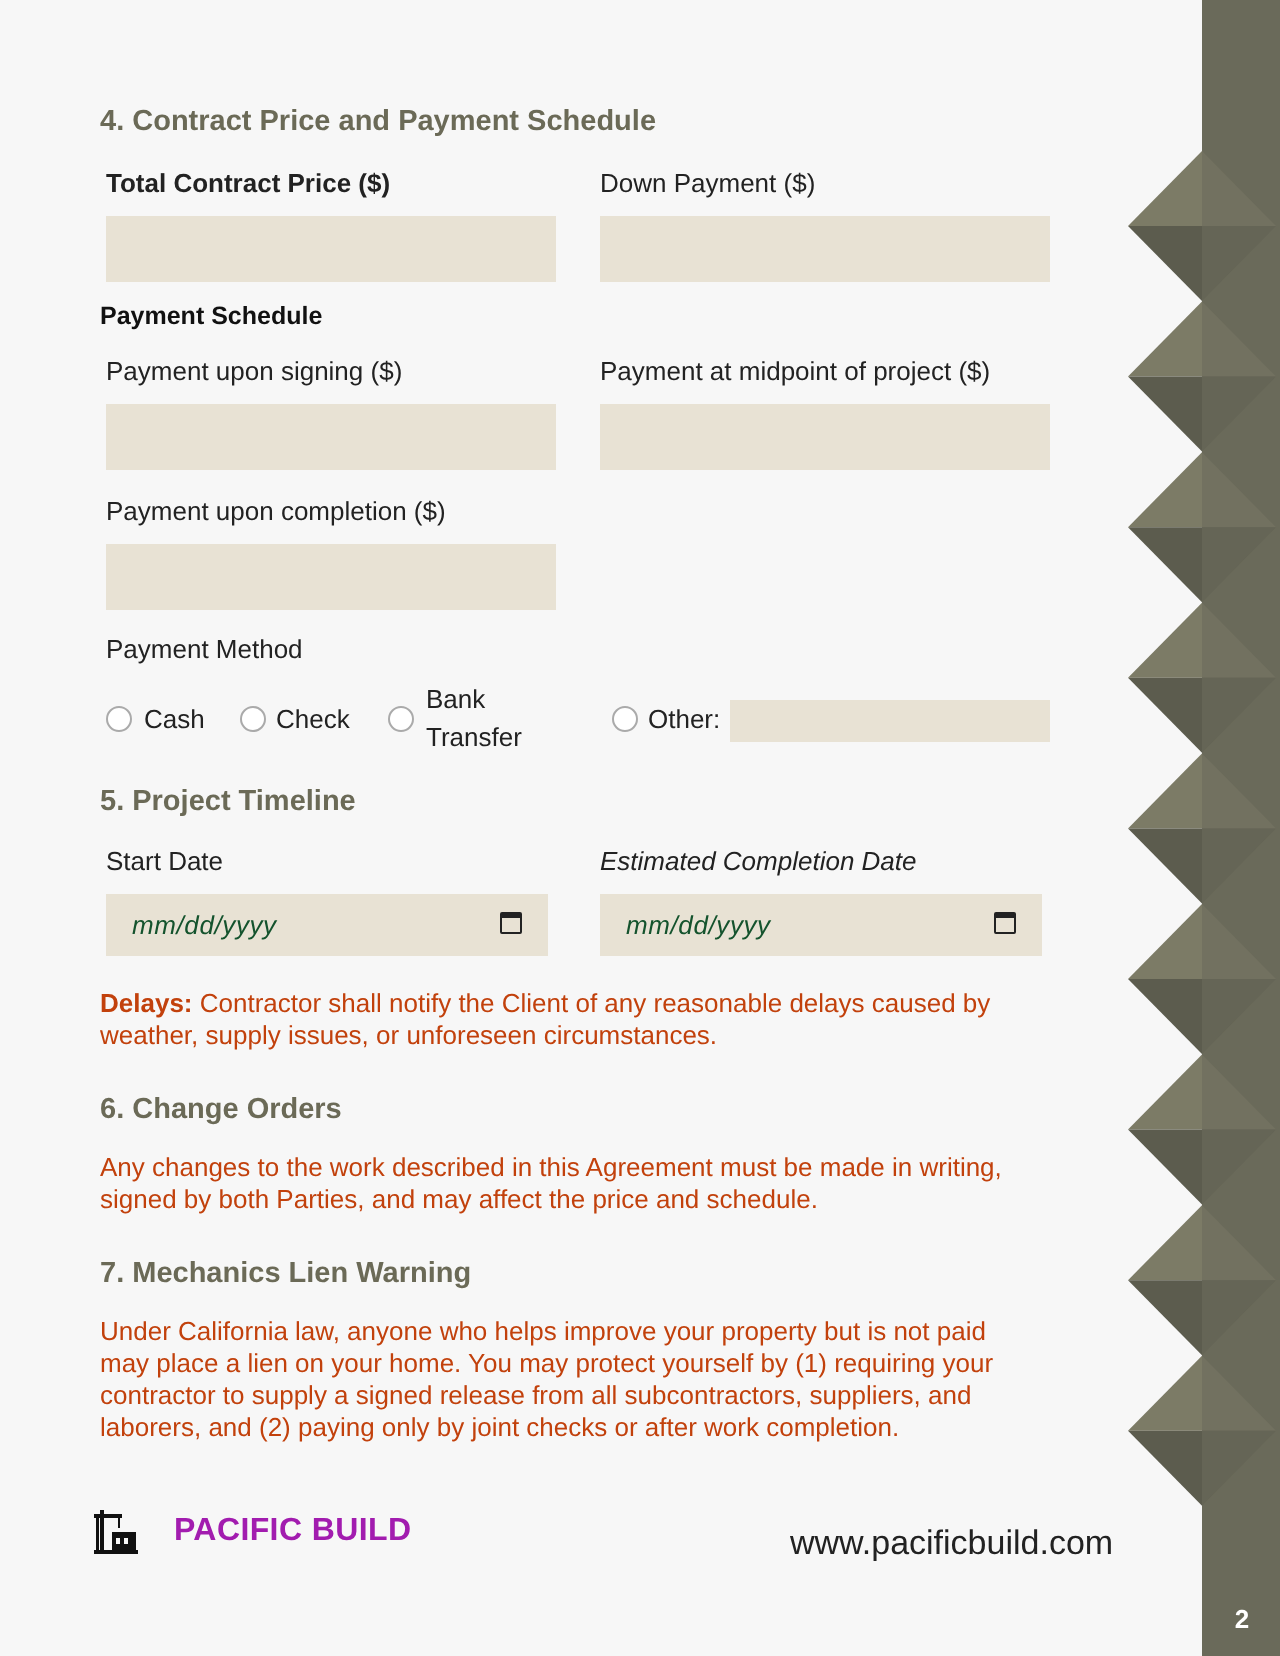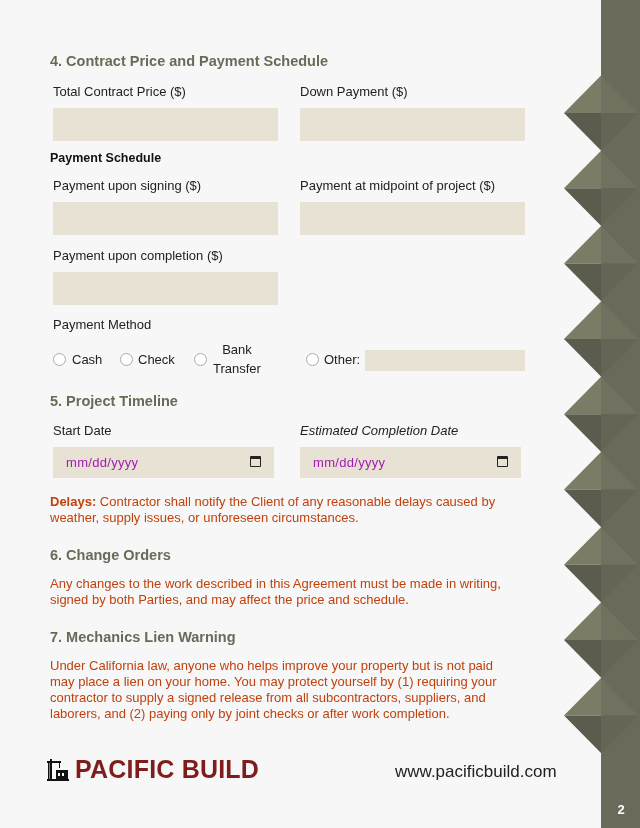--- a/index.html
+++ b/index.html
@@ -9,25 +9,25 @@
   .deco { position:absolute; left:0; top:0; }
   .page-num { position:absolute; left:611px; top:802px; width:20px; text-align:center; color:#fff; font-weight:bold; font-size:13px; }
   .content { position:absolute; left:50px; top:0; width:475px; }
   .h2 { position:absolute; color:#6b6a57; font-weight:bold; font-size:14.5px; left:0; }
   .label { position:absolute; font-size:13px; color:#222; }
   .field { position:absolute; background:#e8e2d4; border:none; height:31px; width:221px; }
   .sub { position:absolute; left:0; font-weight:bold; font-size:12.5px; color:#111; }
   .radio { position:absolute; width:11px; height:11px; border:1px solid #aaa; border-radius:50%; background:#fff; }
   .rlabel { position:absolute; font-size:13px; color:#222; line-height:19px; }
   .date { position:absolute; background:#e8e2d4; height:31px; width:221px; }
-  .date .ph { position:absolute; left:13px; top:8px; font-size:13px; color:#a21caf; letter-spacing:0.3px; }
+  .date .ph { position:absolute; left:13px; top:8px; font-size:13px; color:#14532d; letter-spacing:0.3px;font-style:italic; }
   .date .cal { position:absolute; right:13px; top:9px; width:11px; height:11px; border:1.5px solid #222; border-top-width:3px; border-radius:1px; box-sizing:border-box; }
   .para { position:absolute; left:0; font-size:13px; line-height:16px; color:#c2410c; width:470px; }
   .logo { position:absolute; left:47px; top:755px; display:flex; align-items:center; }
-  .logo-text { font-weight:bold; font-size:25px; color:#7f1d1d; margin-left:4px; letter-spacing:0.2px; }
+  .logo-text { font-weight:bold; font-size:16px; color:#a21caf; margin-left:16px; letter-spacing:0.2px; }
   .url { position:absolute; left:395px; top:762px; font-size:17px; color:#222; }
 </style>
 </head>
 <body>
 
 <div class="strip"></div>
 <svg class="deco" width="640" height="828">
   <g id="diamonds">
       <polygon points="601,75.5 564,113 601,113" fill="#7c7b66"></polygon>
       <polygon points="601,75.5 638,113 601,113" fill="#727160"></polygon>
@@ -65,21 +65,21 @@
       <polygon points="601,677.9 638,715.4 601,715.4" fill="#727160"></polygon>
       <polygon points="564,715.4 601,752.9 601,715.4" fill="#5c5c4e"></polygon>
       <polygon points="638,715.4 601,752.9 601,715.4" fill="#656556"></polygon>
     </g>
 </svg>
 <div class="page-num">2</div>
 
 <div class="content">
   <div class="h2" style="top:53px;">4. Contract Price and Payment Schedule</div>
 
-  <div class="label" style="left:3px; top:84px;">Total Contract Price ($)</div>
+  <div class="label" style="left:3px; top:84px;font-weight:bold;">Total Contract Price ($)</div>
   <div class="label" style="left:250px; top:84px;">Down Payment ($)</div>
   <input class="field" style="left: 3px; top: 108px;">
   <input class="field" style="left: 250px; top: 108px;">
 
   <div class="sub" style="top:151px;">Payment Schedule</div>
 
   <div class="label" style="left:3px; top:178px;">Payment upon signing ($)</div>
   <div class="label" style="left:250px; top:178px;">Payment at midpoint of project ($)</div>
   <input class="field" style="left: 3px; top: 202px;">
   <input class="field" style="left: 250px; top: 202px;">
@@ -87,21 +87,21 @@
   <div class="label" style="left:3px; top:248px;">Payment upon completion ($)</div>
   <input class="field" style="left: 3px; top: 272px;">
 
   <div class="label" style="left:3px; top:317px;">Payment Method</div>
 
   <div class="radio" style="left:3px; top:353px;"></div>
   <div class="rlabel" style="left:22px; top:350px;">Cash</div>
   <div class="radio" style="left:70px; top:353px;"></div>
   <div class="rlabel" style="left:88px; top:350px;">Check</div>
   <div class="radio" style="left:144px; top:353px;"></div>
-  <div class="rlabel" style="left:163px; top:340px;text-align:center;">
+  <div class="rlabel" style="left:163px; top:340px;">
     <div>Bank</div>
     <div>Transfer</div>
   </div>
   <div class="radio" style="left:256px; top:353px;"></div>
   <div class="rlabel" style="left:274px; top:350px;">Other:</div>
   <input class="field" style="left: 315px; top: 350px; width: 156px; height: 19px;">
 
   <div class="h2" style="top:393px;">5. Project Timeline</div>
   <div class="label" style="left:3px; top:423px;">Start Date</div>
   <div class="label" style="left:250px; top:423px;font-style:italic;">Estimated Completion Date</div>

